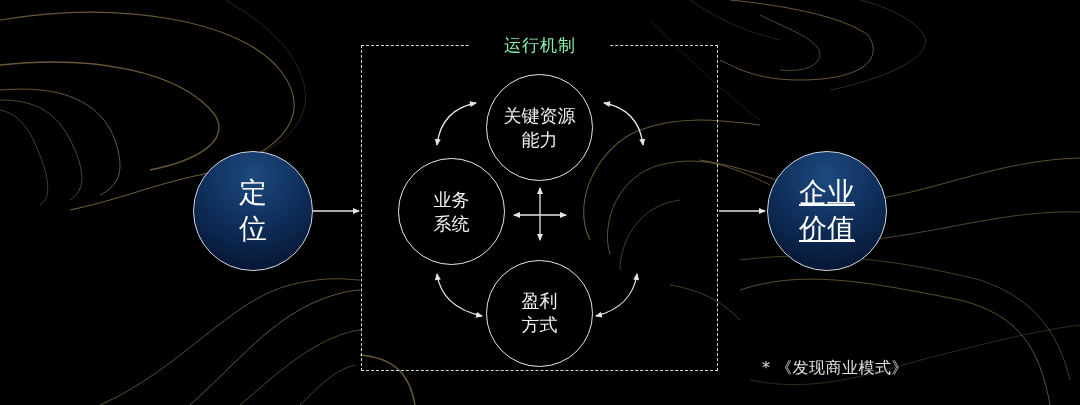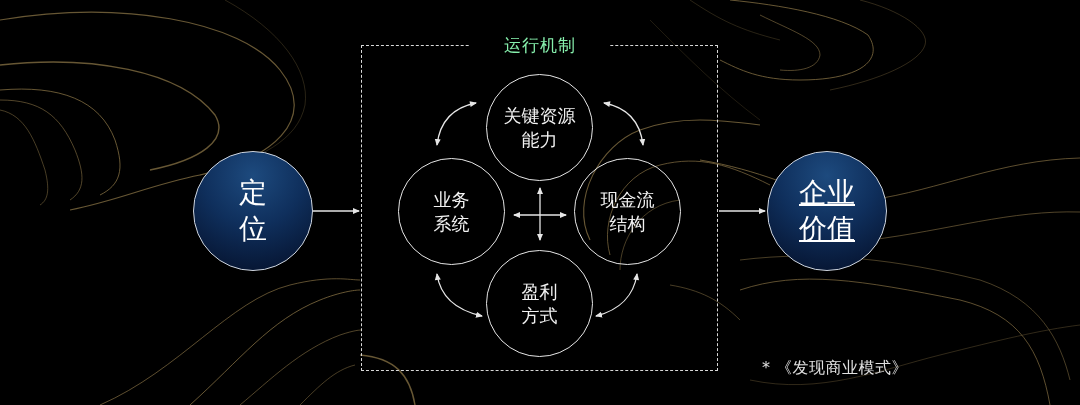--- a/index.html
+++ b/index.html
@@ -117,23 +117,19 @@
   </div>
 
   <div class="node inner" style="left:486px; top:74px;">
     <span>关键资源
 能力</span>
   </div>
   <div class="node inner" style="left:398px; top:158px;">
     <span>业务
 系统</span>
   </div>
-  <div class="node inner" style="left:574px; top:158px;">
-    <span>现金流
-结构</span>
-  </div>
-  <div class="node inner" style="left:486px; top:250px;">
+  <div class="node inner" style="left:486px; top:260px;font-family:Liberation Mono, monospace;">
     <span>盈利
 方式</span>
   </div>
 
   <div class="footnote">*  《发现商业模式》</div>
 </div>
 
 </body></html>

